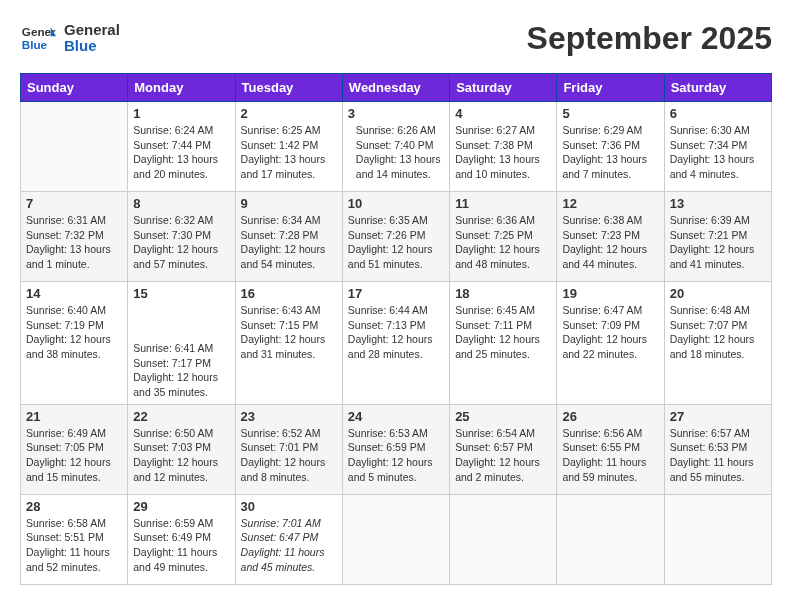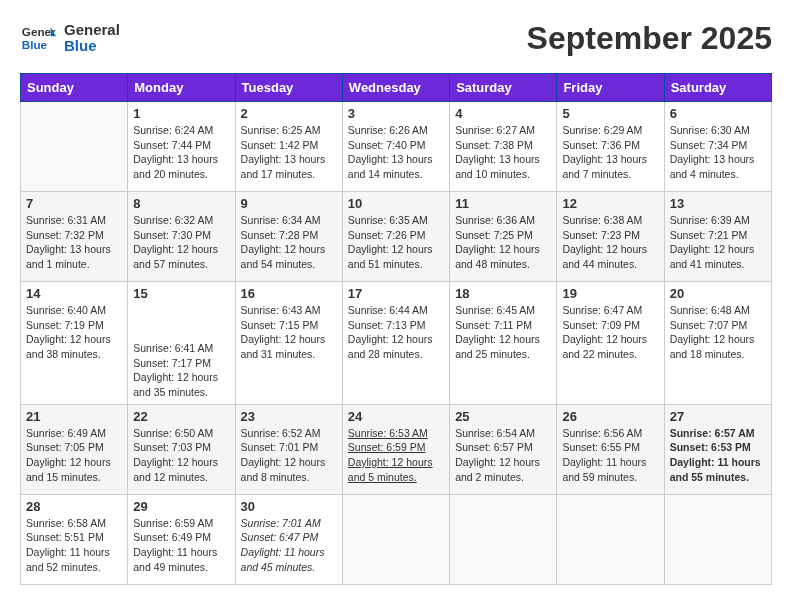--- a/index.html
+++ b/index.html
@@ -124,21 +124,21 @@
         </td>
         <td>
           <span class="day-number">2</span>
           <div class="day-info" style="white-space: pre-line;">Sunrise: 6:25 AM
 Sunset: 1:42 PM
 Daylight: 13 hours
 and 17 minutes.</div>
         </td>
         <td>
           <span class="day-number">3</span>
-          <div class="day-info" style="white-space: pre-line;">Sunrise: 6:26 AM
+          <div class="day-info" style="white-space: pre-line; margin-left: 8px;">Sunrise: 6:26 AM
 Sunset: 7:40 PM
 Daylight: 13 hours
 and 14 minutes.</div>
         </td>
         <td>
           <span class="day-number">4</span>
           <div class="day-info" style="white-space: pre-line;">Sunrise: 6:27 AM
 Sunset: 7:38 PM
 Daylight: 13 hours
 and 10 minutes.</div>
@@ -277,42 +277,42 @@
         </td>
         <td>
           <span class="day-number">23</span>
           <div class="day-info" style="white-space: pre-line;">Sunrise: 6:52 AM
 Sunset: 7:01 PM
 Daylight: 12 hours
 and 8 minutes.</div>
         </td>
         <td>
           <span class="day-number">24</span>
-          <div class="day-info" style="white-space: pre-line; text-decoration: underline;">Sunrise: 6:53 AM
+          <div class="day-info" style="white-space: pre-line;">Sunrise: 6:53 AM
 Sunset: 6:59 PM
 Daylight: 12 hours
 and 5 minutes.</div>
         </td>
         <td>
           <span class="day-number">25</span>
           <div class="day-info" style="white-space: pre-line;">Sunrise: 6:54 AM
 Sunset: 6:57 PM
 Daylight: 12 hours
 and 2 minutes.</div>
         </td>
         <td>
           <span class="day-number">26</span>
           <div class="day-info" style="white-space: pre-line;">Sunrise: 6:56 AM
 Sunset: 6:55 PM
 Daylight: 11 hours
 and 59 minutes.</div>
         </td>
         <td>
           <span class="day-number">27</span>
-          <div class="day-info" style="white-space: pre-line; font-weight: bold;">Sunrise: 6:57 AM
+          <div class="day-info" style="white-space: pre-line;">Sunrise: 6:57 AM
 Sunset: 6:53 PM
 Daylight: 11 hours
 and 55 minutes.</div>
         </td>
       </tr>
       <tr class="row-normal">
         <td>
           <span class="day-number">28</span>
           <div class="day-info" style="white-space: pre-line;">Sunrise: 6:58 AM
 Sunset: 5:51 PM

